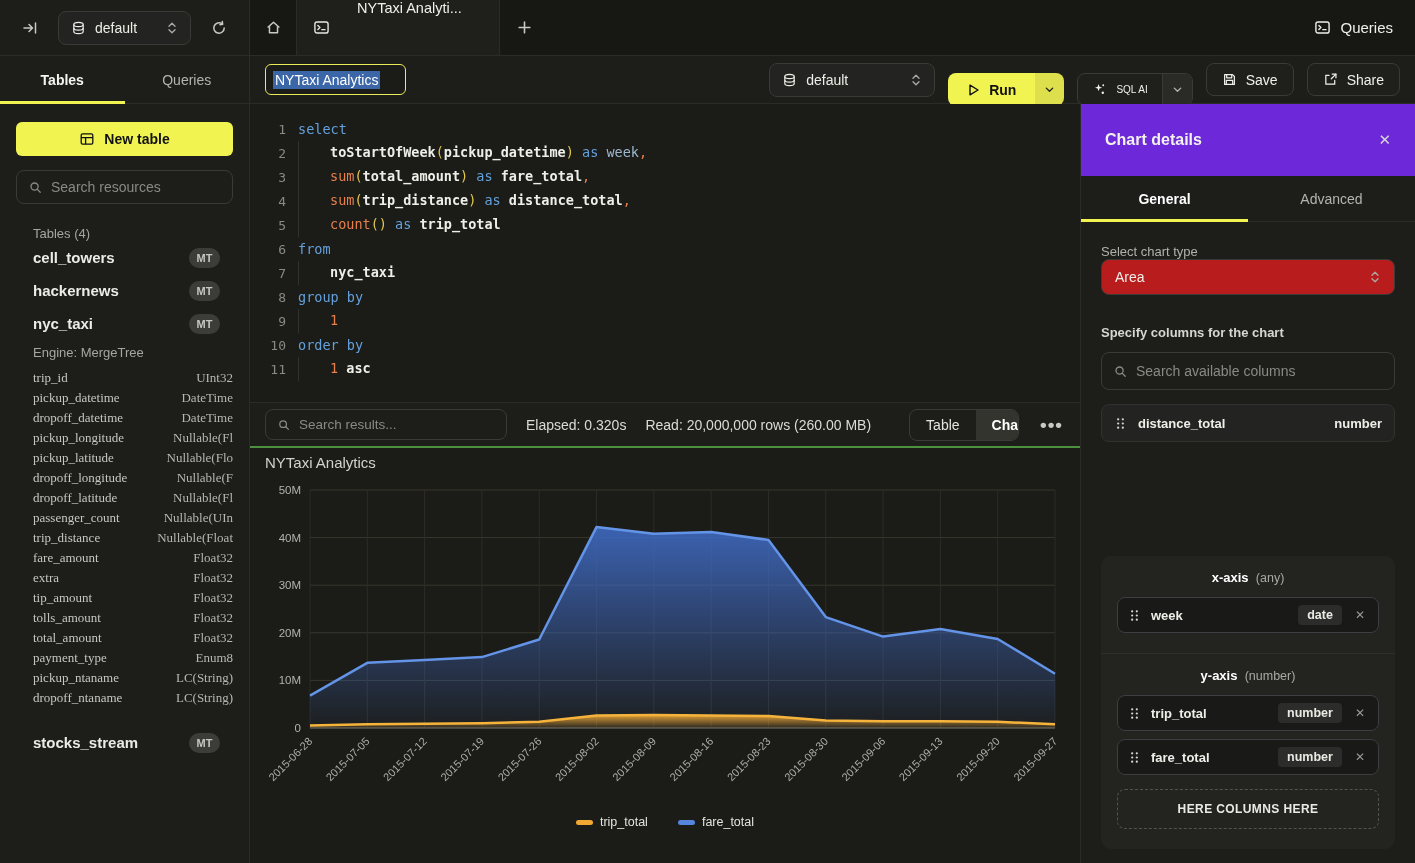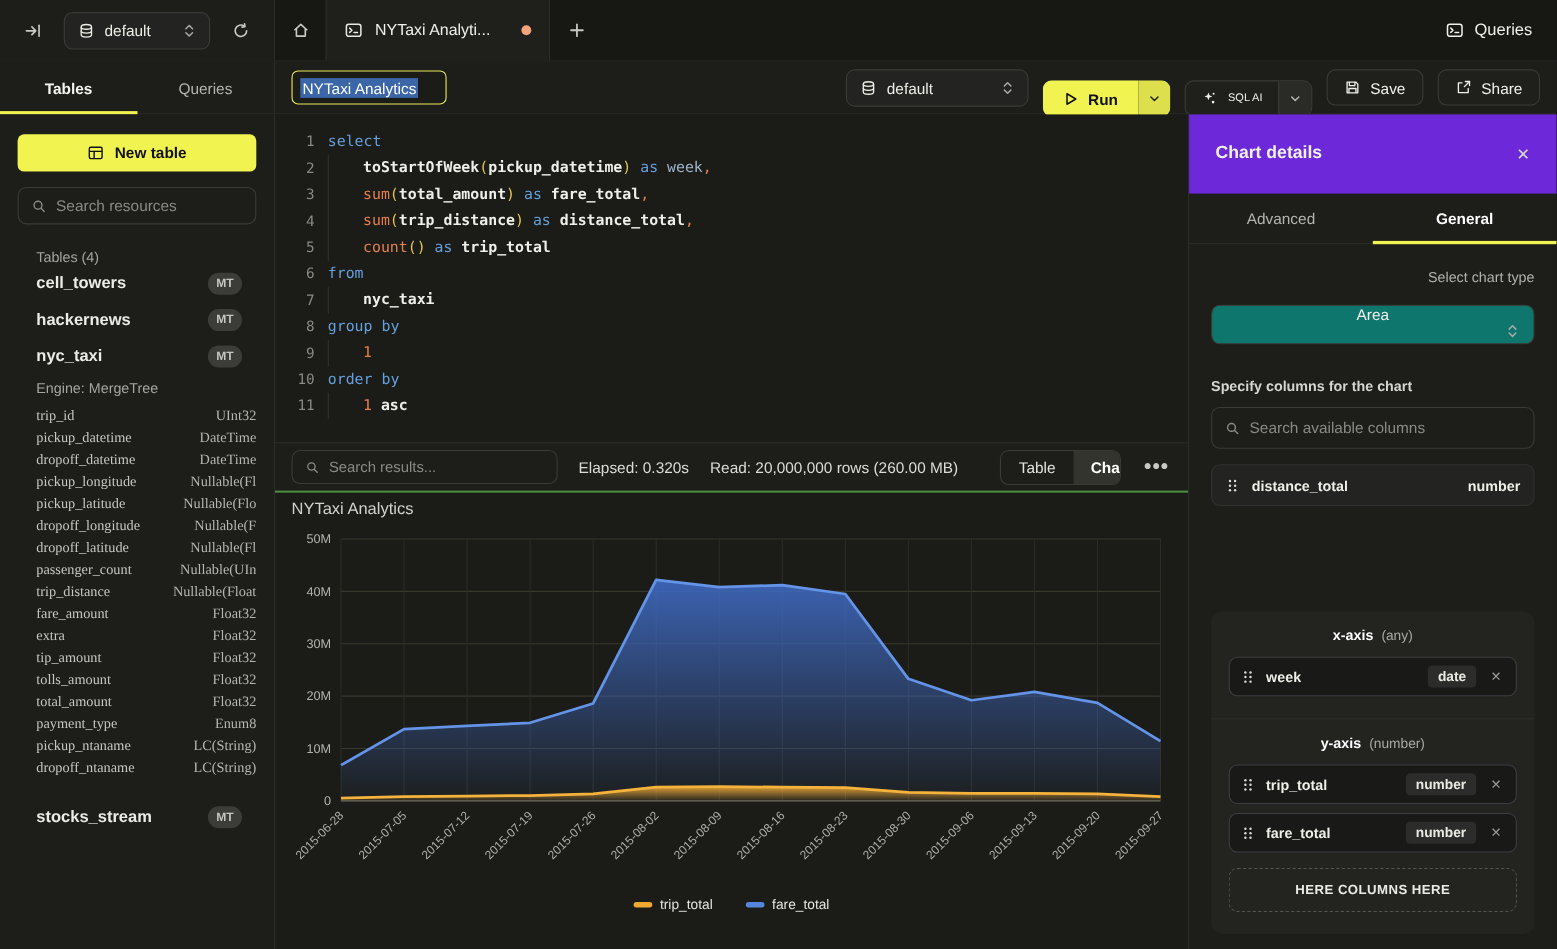--- a/index.html
+++ b/index.html
@@ -9,21 +9,21 @@
   .icon { flex:none; display:inline-flex; align-items:center; justify-content:center; }
 
   
   #topbar { left:0; top:0; width:1415px; height:56px; background:#171714; border-bottom:1px solid #2b2b27; display:flex; align-items:stretch; }
   #topbar-left { width:250px; flex:none; background:#1d1d1a; border-right:1px solid #2b2b27; display:flex; align-items:center; padding:0 14px; gap:12px; }
   .ghost-icon-btn { width:32px; height:32px; border-radius:6px; display:flex; align-items:center; justify-content:center; color:#c9c9c3; cursor:pointer; }
   .pill { height:34px; display:flex; align-items:center; gap:9px; background:#232321; border:1px solid #3a3a37; border-radius:8px; padding:0 12px; color:#ededE7; font-size:14px; cursor:pointer; }
   .pill .chev { color:#a9a9a3; }
   #db-pill-top { flex:1; }
   #home-btn { width:46px; height:100%; display:flex; align-items:center; justify-content:center; color:#c9c9c3; cursor:pointer; }
-  #tab-active { height:100%; width:204px; background:#1f1f1b; border-left:1px solid #2b2b27; border-right:1px solid #2b2b27; display:flex; align-items:center; gap:11px; padding:0 16px; cursor:pointer; }
+  #tab-active { height:100%; width:204px; background:#1f1f1b; border-left:1px solid #2b2b27; border-right:1px solid #2b2b27; display:flex; gap:27px; padding:0 16px; cursor:pointer; }
   #tab-active .tab-label { font-size:14.5px; color:#f0f0ea; white-space:nowrap; }
   .unsaved-dot { width:9px; height:9px; border-radius:50%; background:#f2a379; }
   #new-tab-btn { width:48px; height:100%; display:flex; align-items:center; justify-content:center; color:#c9c9c3; font-size:20px; cursor:pointer; }
   #topbar-spacer { flex:1; }
   #queries-btn { display:flex; align-items:center; gap:9px; padding:0 22px; color:#f0f0ea; font-size:15px; cursor:pointer; }
 
   
   #sidebar-tabs { left:0; top:56px; width:250px; height:48px; background:#1d1d1a; border-right:1px solid #2b2b27; border-bottom:1px solid #2b2b27; display:flex; }
   .side-tab { width:50%; display:flex; align-items:center; justify-content:center; font-size:14px; color:#b4b4ae; cursor:pointer; position:relative; }
   .side-tab.active { color:#f5f5ef; font-weight:bold; }
@@ -95,22 +95,22 @@
   
   #details { left:1080px; top:104px; width:335px; height:759px; background:#1d1d1a; border-left:1px solid #2b2b27; display:flex; flex-direction:column; }
   #details-header { flex:none; height:72px; background:#6d28d9; display:flex; align-items:center; padding:0 24px; }
   #details-header .ttl { font-size:16px; font-weight:bold; color:#f2f2ec; }
   #details-close { margin-left:auto; color:#d9d9d3; font-size:15px; cursor:pointer; }
   #details-tabs { flex:none; height:46px; display:flex; border-bottom:1px solid #2b2b27; }
   .dtab { width:50%; display:flex; align-items:center; justify-content:center; font-size:14px; color:#b4b4ae; cursor:pointer; position:relative; }
   .dtab.active { color:#ffffff; font-weight:bold; }
   .dtab.active::after { content:""; position:absolute; left:0; right:0; bottom:-1px; height:3px; background:#f1f350; }
   #details-body { flex:1; display:flex; flex-direction:column; padding:22px 20px 14px; overflow:hidden; }
-  .dim-label { font-size:13px; color:#b2b2ac; margin-bottom:18px;text-align:right; }
-  #chart-type-select { height:36px; background:#0f766e; border:1px solid #3a3a37; border-radius:8px; display:flex; align-items:center; padding:0 13px; font-size:14px; color:#efefe9; cursor:pointer; margin-bottom:30px;flex-direction:column; }
+  .dim-label { font-size:13px; color:#b2b2ac; margin-bottom:0; }
+  #chart-type-select { height:36px; background:#b91c1c; border:1px solid #3a3a37; border-radius:8px; display:flex; align-items:center; padding:0 13px; font-size:14px; color:#efefe9; cursor:pointer; margin-bottom:30px; }
   #chart-type-select .chev { margin-left:auto; color:#a9a9a3; }
   .semibold-label { font-size:13px; font-weight:bold; color:#d6d6d0; margin-bottom:12px; }
   #details .search-box { height:38px; margin-bottom:14px; }
   .col-item { height:38px; background:#232321; border:1px solid #313130; border-radius:8px; display:flex; align-items:center; gap:11px; padding:0 12px; cursor:grab; }
   .col-item .nm { font-size:13px; font-weight:bold; color:#efefe9; }
   .col-item .tp { margin-left:auto; font-size:13px; font-weight:bold; color:#efefe9; }
   #axis-group { margin-top:auto; background:#232320; border-radius:10px; }
   .axis-section { padding:14px 16px 20px; }
   .axis-head { text-align:center; font-size:13px; color:#ffffff; font-weight:bold; margin-bottom:12px; }
   .axis-head .hint { font-weight:normal; color:#a9a9a3; font-size:12.5px; }
@@ -512,25 +512,25 @@
       </div>
     </div>
 </div>
 
 <div id="details" class="abs">
   <div id="details-header">
     <span class="ttl">Chart details</span>
     <span id="details-close"><span>✕</span></span>
   </div>
   <div id="details-tabs">
+    <div class="dtab active">
+        <span>General</span>
+      </div>
     <div class="dtab">
         <span>Advanced</span>
-      </div>
-    <div class="dtab active">
-        <span>General</span>
       </div>
   </div>
   <div id="details-body">
     <div class="dim-label">Select chart type</div>
     <div id="chart-type-select">
       <span>Area</span>
       <span class="chev icon">
         <svg width="12" height="14" viewBox="0 0 12 14" fill="none" stroke="currentColor" stroke-width="1.4" stroke-linecap="round" stroke-linejoin="round">
             <path d="M3 5.2 6 2.2l3 3"></path>
             <path d="M3 8.8l3 3 3-3"></path>

